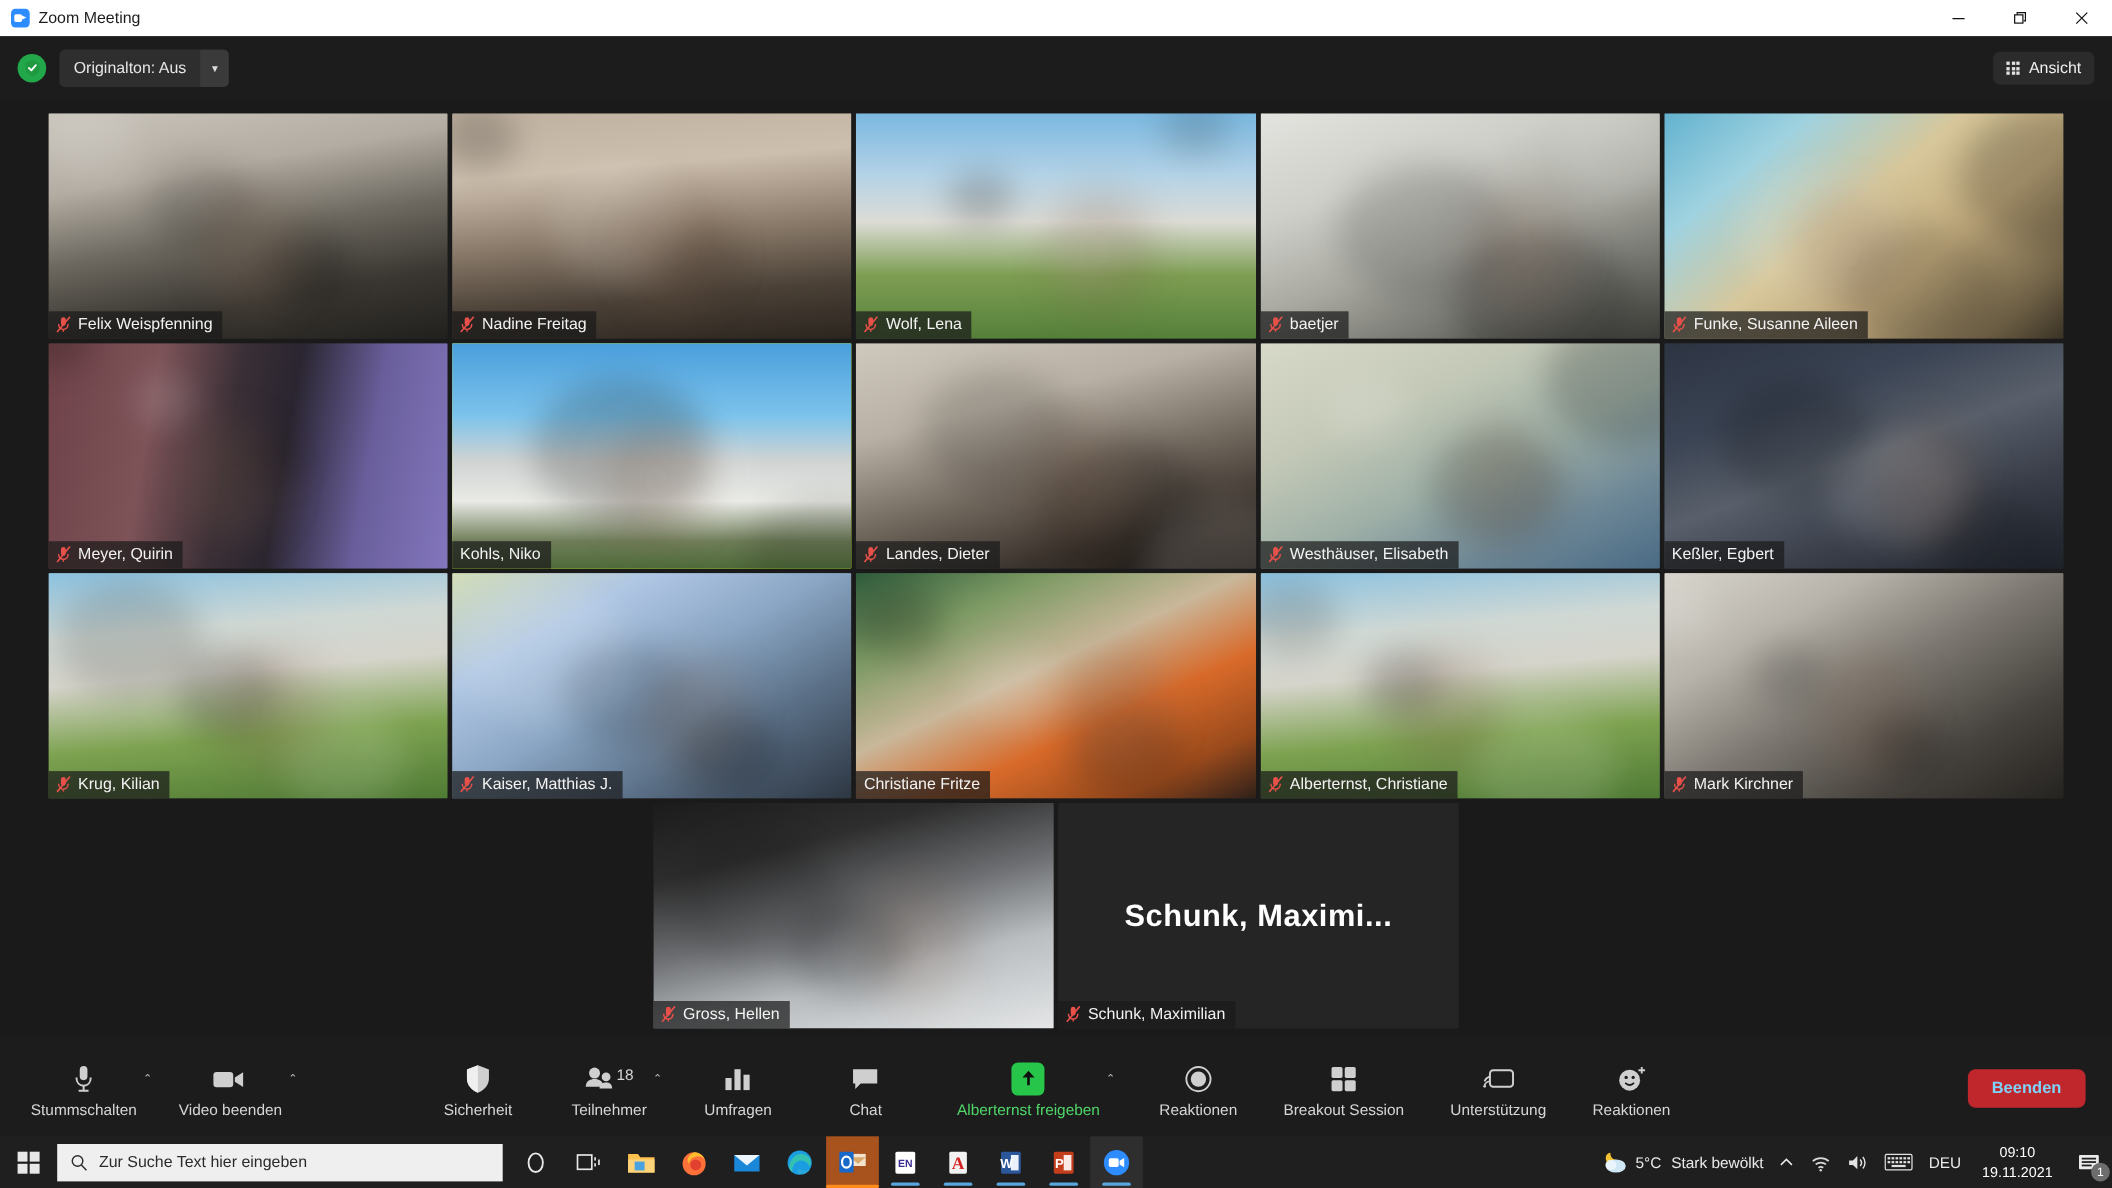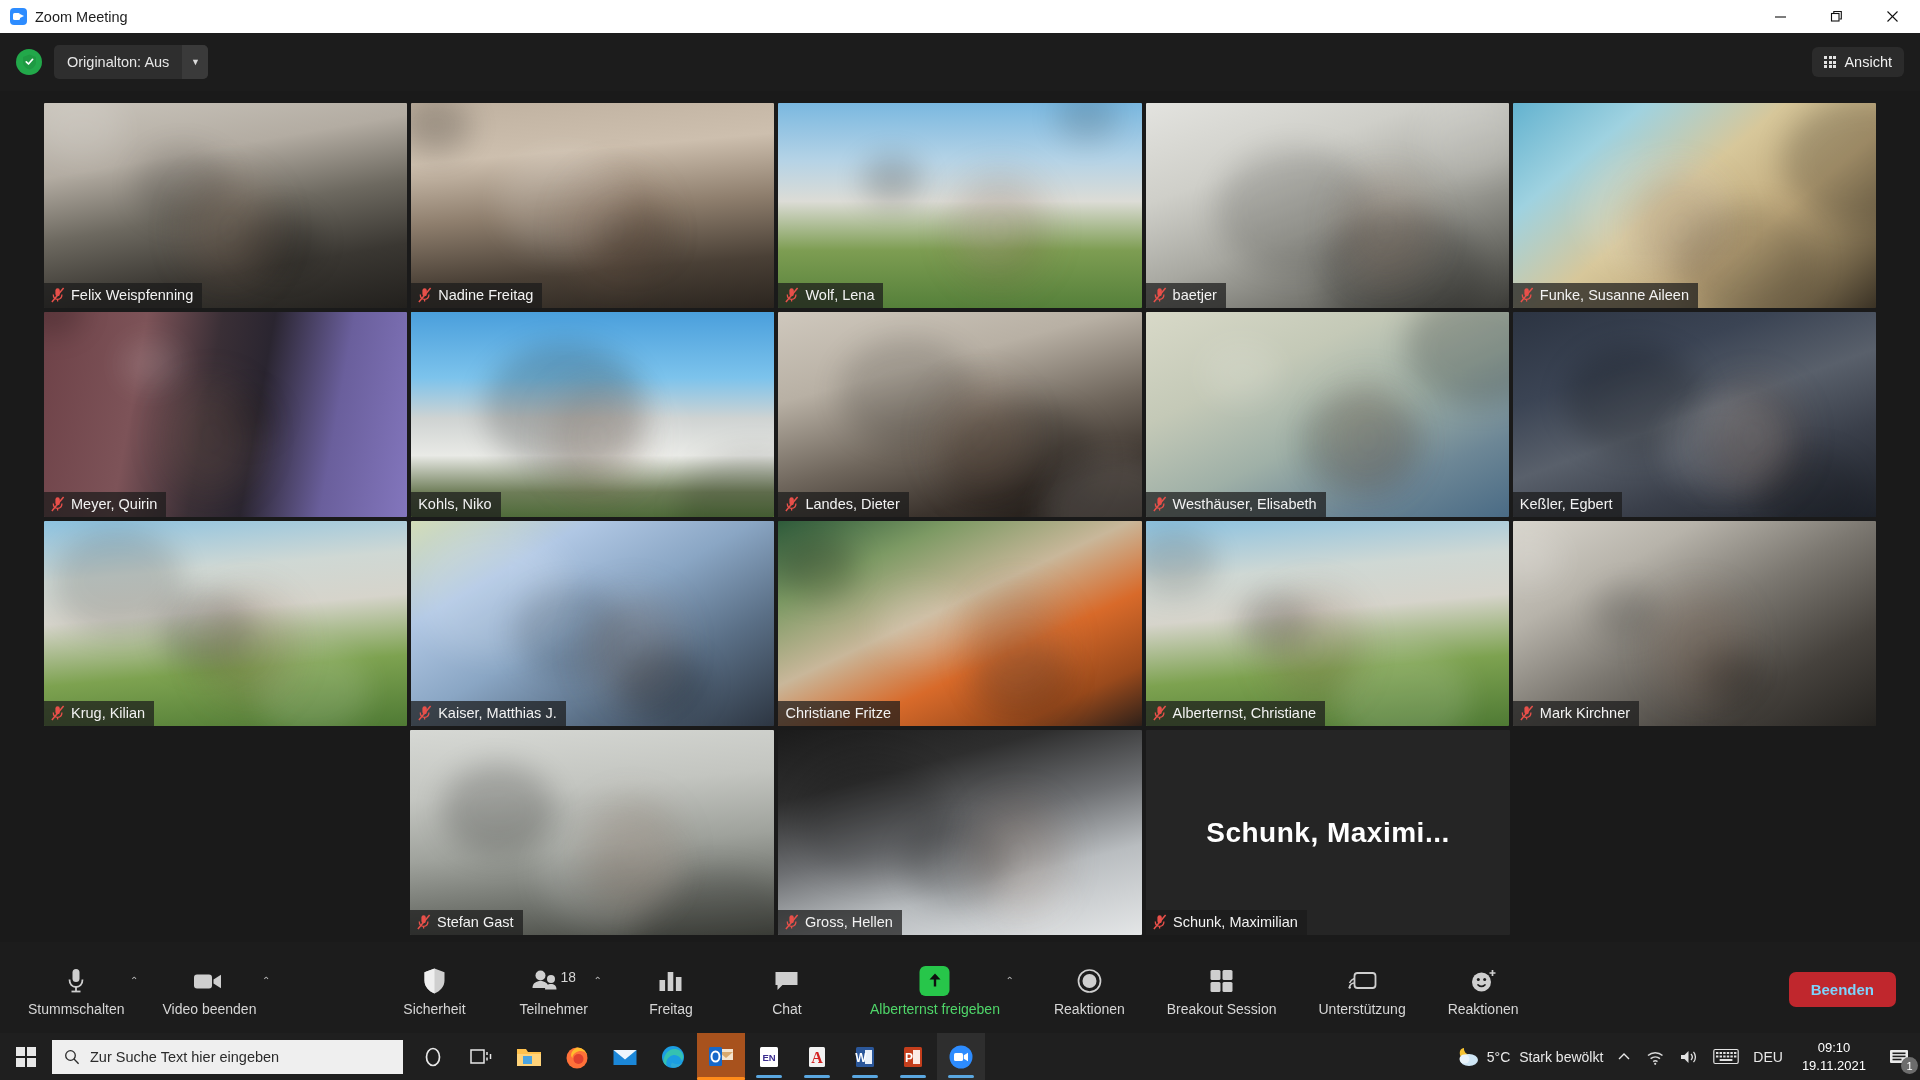--- a/index.html
+++ b/index.html
@@ -259,21 +259,21 @@
     display: flex; align-items: center; justify-content: center;
   }
   .winlogo {
     display: grid;
     grid-template-columns: 9px 9px;
     grid-template-rows: 9px 9px;
     gap: 2px;
   }
   .winlogo i { background: #e8e8e8; display:block; }
   #tb-search {
-    width: 351px; height: 34px;
+    width: 405px; height: 34px;
     background: #efefef;
     display: flex; align-items: center;
     gap: 10px;
     padding: 0 12px;
     margin-right: 6px;
   }
   #tb-search .ph {
     font-size: 14.5px;
     color: #2b2b2b;
   }
@@ -619,37 +619,20 @@
             <path d="M2.3 7.6 C2.3 10.8 4.4 12.4 6.6 12.4 C8.8 12.4 10.9 10.8 10.9 7.6" fill="none" stroke="#e8504a" stroke-width="1.3"></path>
             <line x1="6.6" y1="12.4" x2="6.6" y2="14.6" stroke="#e8504a" stroke-width="1.3"></line>
             <line x1="0.9" y1="14.9" x2="12.6" y2="0.9" stroke="#e8504a" stroke-width="1.5"></line>
           </svg>
           <span class="nm">Mark Kirchner</span>
         </div>
       </div>
     </div>
     <div class="grid-row">
       <div class="tile">
-        <div class="vid bg-room12">
-          <span class="blob" style="width: 114px; height: 91.2px; left: 31px; top: 34px; background: rgba(0, 0, 0, 0.35);"></span>
-          <span class="blob" style="width: 141px; height: 112.8px; left: 128px; top: 87px; background: rgba(255, 255, 255, 0.22);"></span>
-          <span class="blob" style="width: 168px; height: 134.4px; left: 225px; top: 140px; background: rgba(0, 0, 0, 0.25);"></span>
-          <span class="blob" style="width: 96px; height: 112px; left: 174px; top: 70px; background: rgba(120, 92, 76, 0.4); filter: blur(18px);"></span>
-        </div>
-        <div class="namebar">
-          <svg class="mute-ico" viewBox="0 0 14 16">
-            <rect x="4.4" y="1.3" width="4.4" height="8" rx="2.2" fill="#e8504a"></rect>
-            <path d="M2.3 7.6 C2.3 10.8 4.4 12.4 6.6 12.4 C8.8 12.4 10.9 10.8 10.9 7.6" fill="none" stroke="#e8504a" stroke-width="1.3"></path>
-            <line x1="6.6" y1="12.4" x2="6.6" y2="14.6" stroke="#e8504a" stroke-width="1.3"></line>
-            <line x1="0.9" y1="14.9" x2="12.6" y2="0.9" stroke="#e8504a" stroke-width="1.5"></line>
-          </svg>
-          <span class="nm">Stefan Gast</span>
-        </div>
-      </div>
-      <div class="tile">
         <div class="vid bg-room13">
           <span class="blob" style="width: 106px; height: 84.8px; left: 124px; top: 91px; background: rgba(0, 0, 0, 0.35);"></span>
           <span class="blob" style="width: 74px; height: 59.2px; left: 221px; top: 144px; background: rgba(255, 255, 255, 0.22);"></span>
           <span class="blob" style="width: 152px; height: 121.6px; left: 18px; top: 27px; background: rgba(0, 0, 0, 0.25);"></span>
           <span class="blob" style="width: 96px; height: 112px; left: 192px; top: 70px; background: rgba(120, 92, 76, 0.4); filter: blur(18px);"></span>
         </div>
         <div class="namebar">
           <svg class="mute-ico" viewBox="0 0 14 16">
             <rect x="4.4" y="1.3" width="4.4" height="8" rx="2.2" fill="#e8504a"></rect>
             <path d="M2.3 7.6 C2.3 10.8 4.4 12.4 6.6 12.4 C8.8 12.4 10.9 10.8 10.9 7.6" fill="none" stroke="#e8504a" stroke-width="1.3"></path>
@@ -730,21 +713,21 @@
     </div>
 
     <div class="ctl" style="margin-left:30px;">
       <span class="ico">
         <svg width="26" height="24" viewBox="0 0 26 24">
           <rect x="2" y="11" width="5.6" height="11" fill="#cfcfcf"></rect>
           <rect x="10.2" y="3" width="5.6" height="19" fill="#cfcfcf"></rect>
           <rect x="18.4" y="8" width="5.6" height="14" fill="#cfcfcf"></rect>
         </svg>
       </span>
-      <span class="lbl">Freitag</span>
+      <span class="lbl">Umfragen</span>
     </div>
 
     <div class="ctl" style="margin-left:30px;">
       <span class="ico">
         <svg width="26" height="24" viewBox="0 0 26 24">
           <path d="M2 3 H24 V16 H9 L4 21 V16 H2 Z" fill="#cfcfcf"></path>
         </svg>
       </span>
       <span class="lbl">Chat</span>
     </div>

